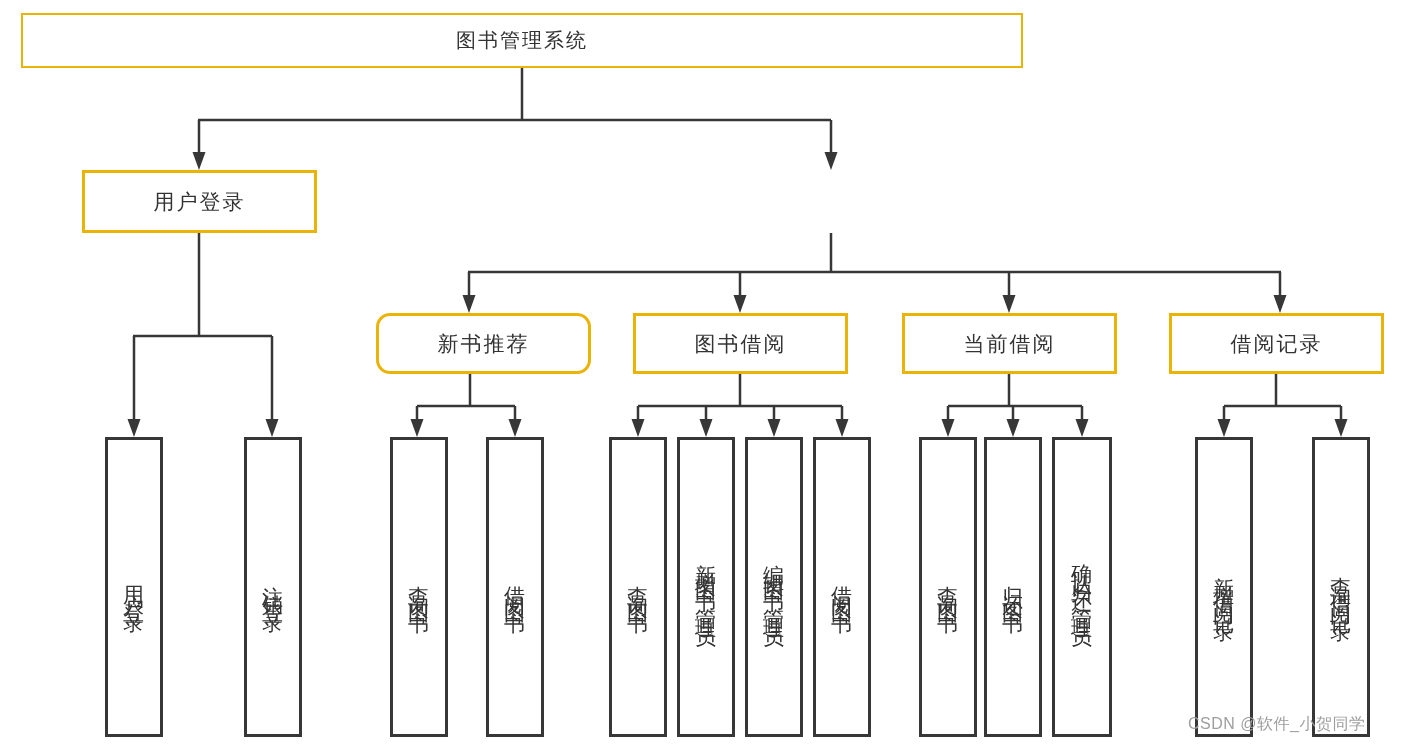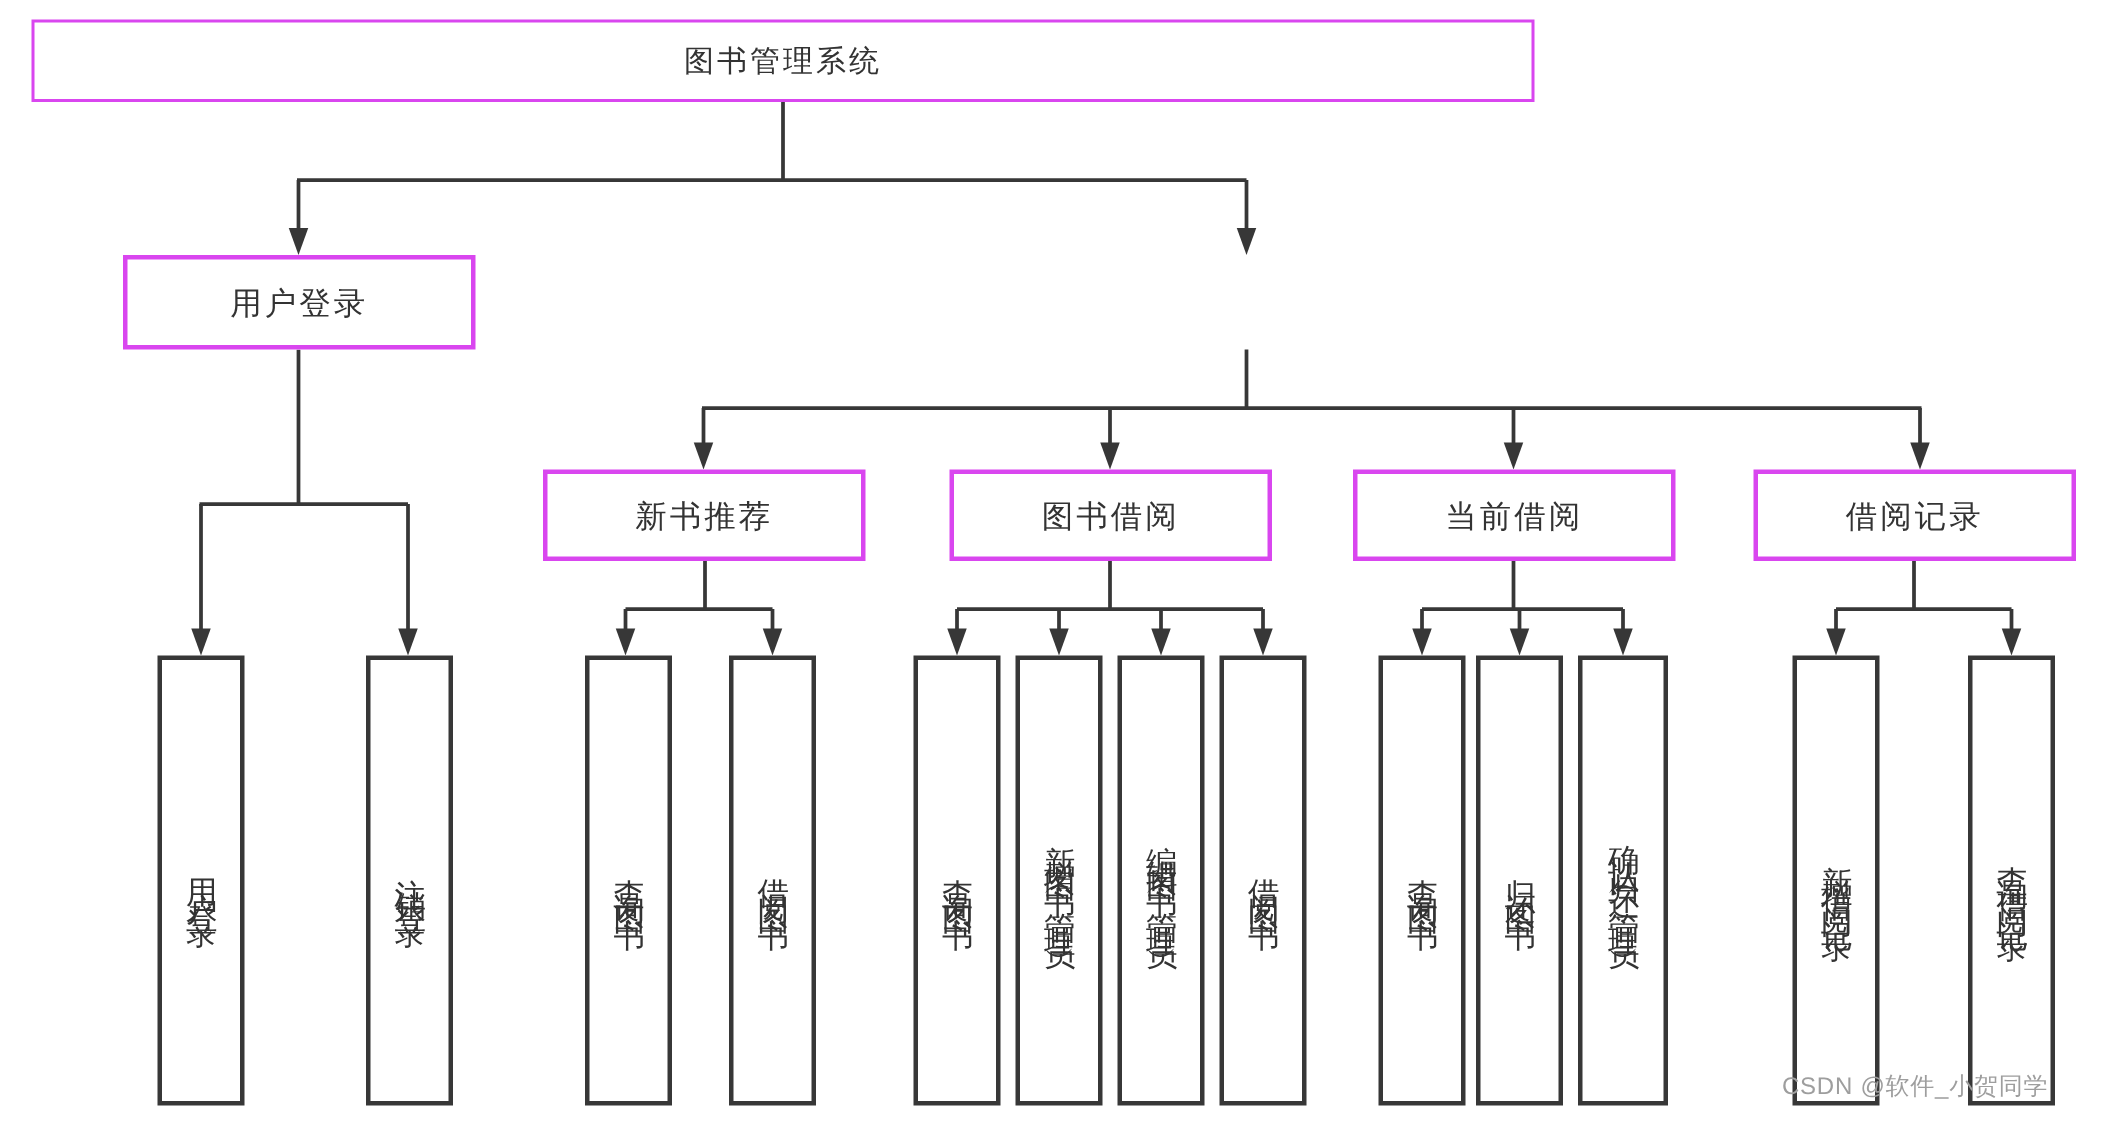--- a/index.html
+++ b/index.html
@@ -1,26 +1,26 @@
 <!DOCTYPE html>
 <html><head>
 <meta charset="utf-8">
 <style>
   html,body{margin:0;padding:0;background:#fff;}
   body{font-family:"Liberation Sans","DejaVu Sans",sans-serif;}
   #canvas{position:relative;width:1405px;height:747px;background:#ffffff;overflow:hidden;}
   #wires{position:absolute;left:0;top:0;width:1405px;height:747px;}
-  .node{position:absolute;background:#ffffff;border:3px solid #d946ef;box-sizing:border-box;
+  .node{position:absolute;background:#ffffff;border:3px solid #eab308;box-sizing:border-box;
         display:flex;align-items:center;justify-content:center;
         color:#333333;font-size:21px;letter-spacing:2px;white-space:nowrap;}
   .b-root{left:21px;top:13px;width:1002px;height:55px;border-width:2.5px;font-size:20px;}
   .b-login{left:82px;top:170px;width:235px;height:63px;}
   .b-mgmt{left:713px;top:170px;width:236px;height:63px;}
   .lvl3{top:313px;width:215px;height:61px;}
-  .b-newrec{left:362px;}
+  .b-newrec{left:376px;border-radius:14px;}
   .b-borrow{left:633px;}
   .b-current{left:902px;}
   .b-record{left:1169px;}
   .leaf{position:absolute;top:437px;height:300px;width:58px;background:#ffffff;
         border:3px solid #373737;box-sizing:border-box;display:grid;place-items:center;}
   .leaf span{writing-mode:vertical-rl;text-orientation:upright;letter-spacing:9px;
              font-size:21px;color:#333333;line-height:1;}
   .l1{left:105px;}  .l2{left:244px;}  .l3{left:390px;}  .l4{left:486px;}
   .l5{left:609px;}  .l6{left:677px;}  .l7{left:745px;}  .l8{left:813px;}
   .l9{left:919px;}  .l10{left:984px;} .l11{left:1052px;width:60px;}

